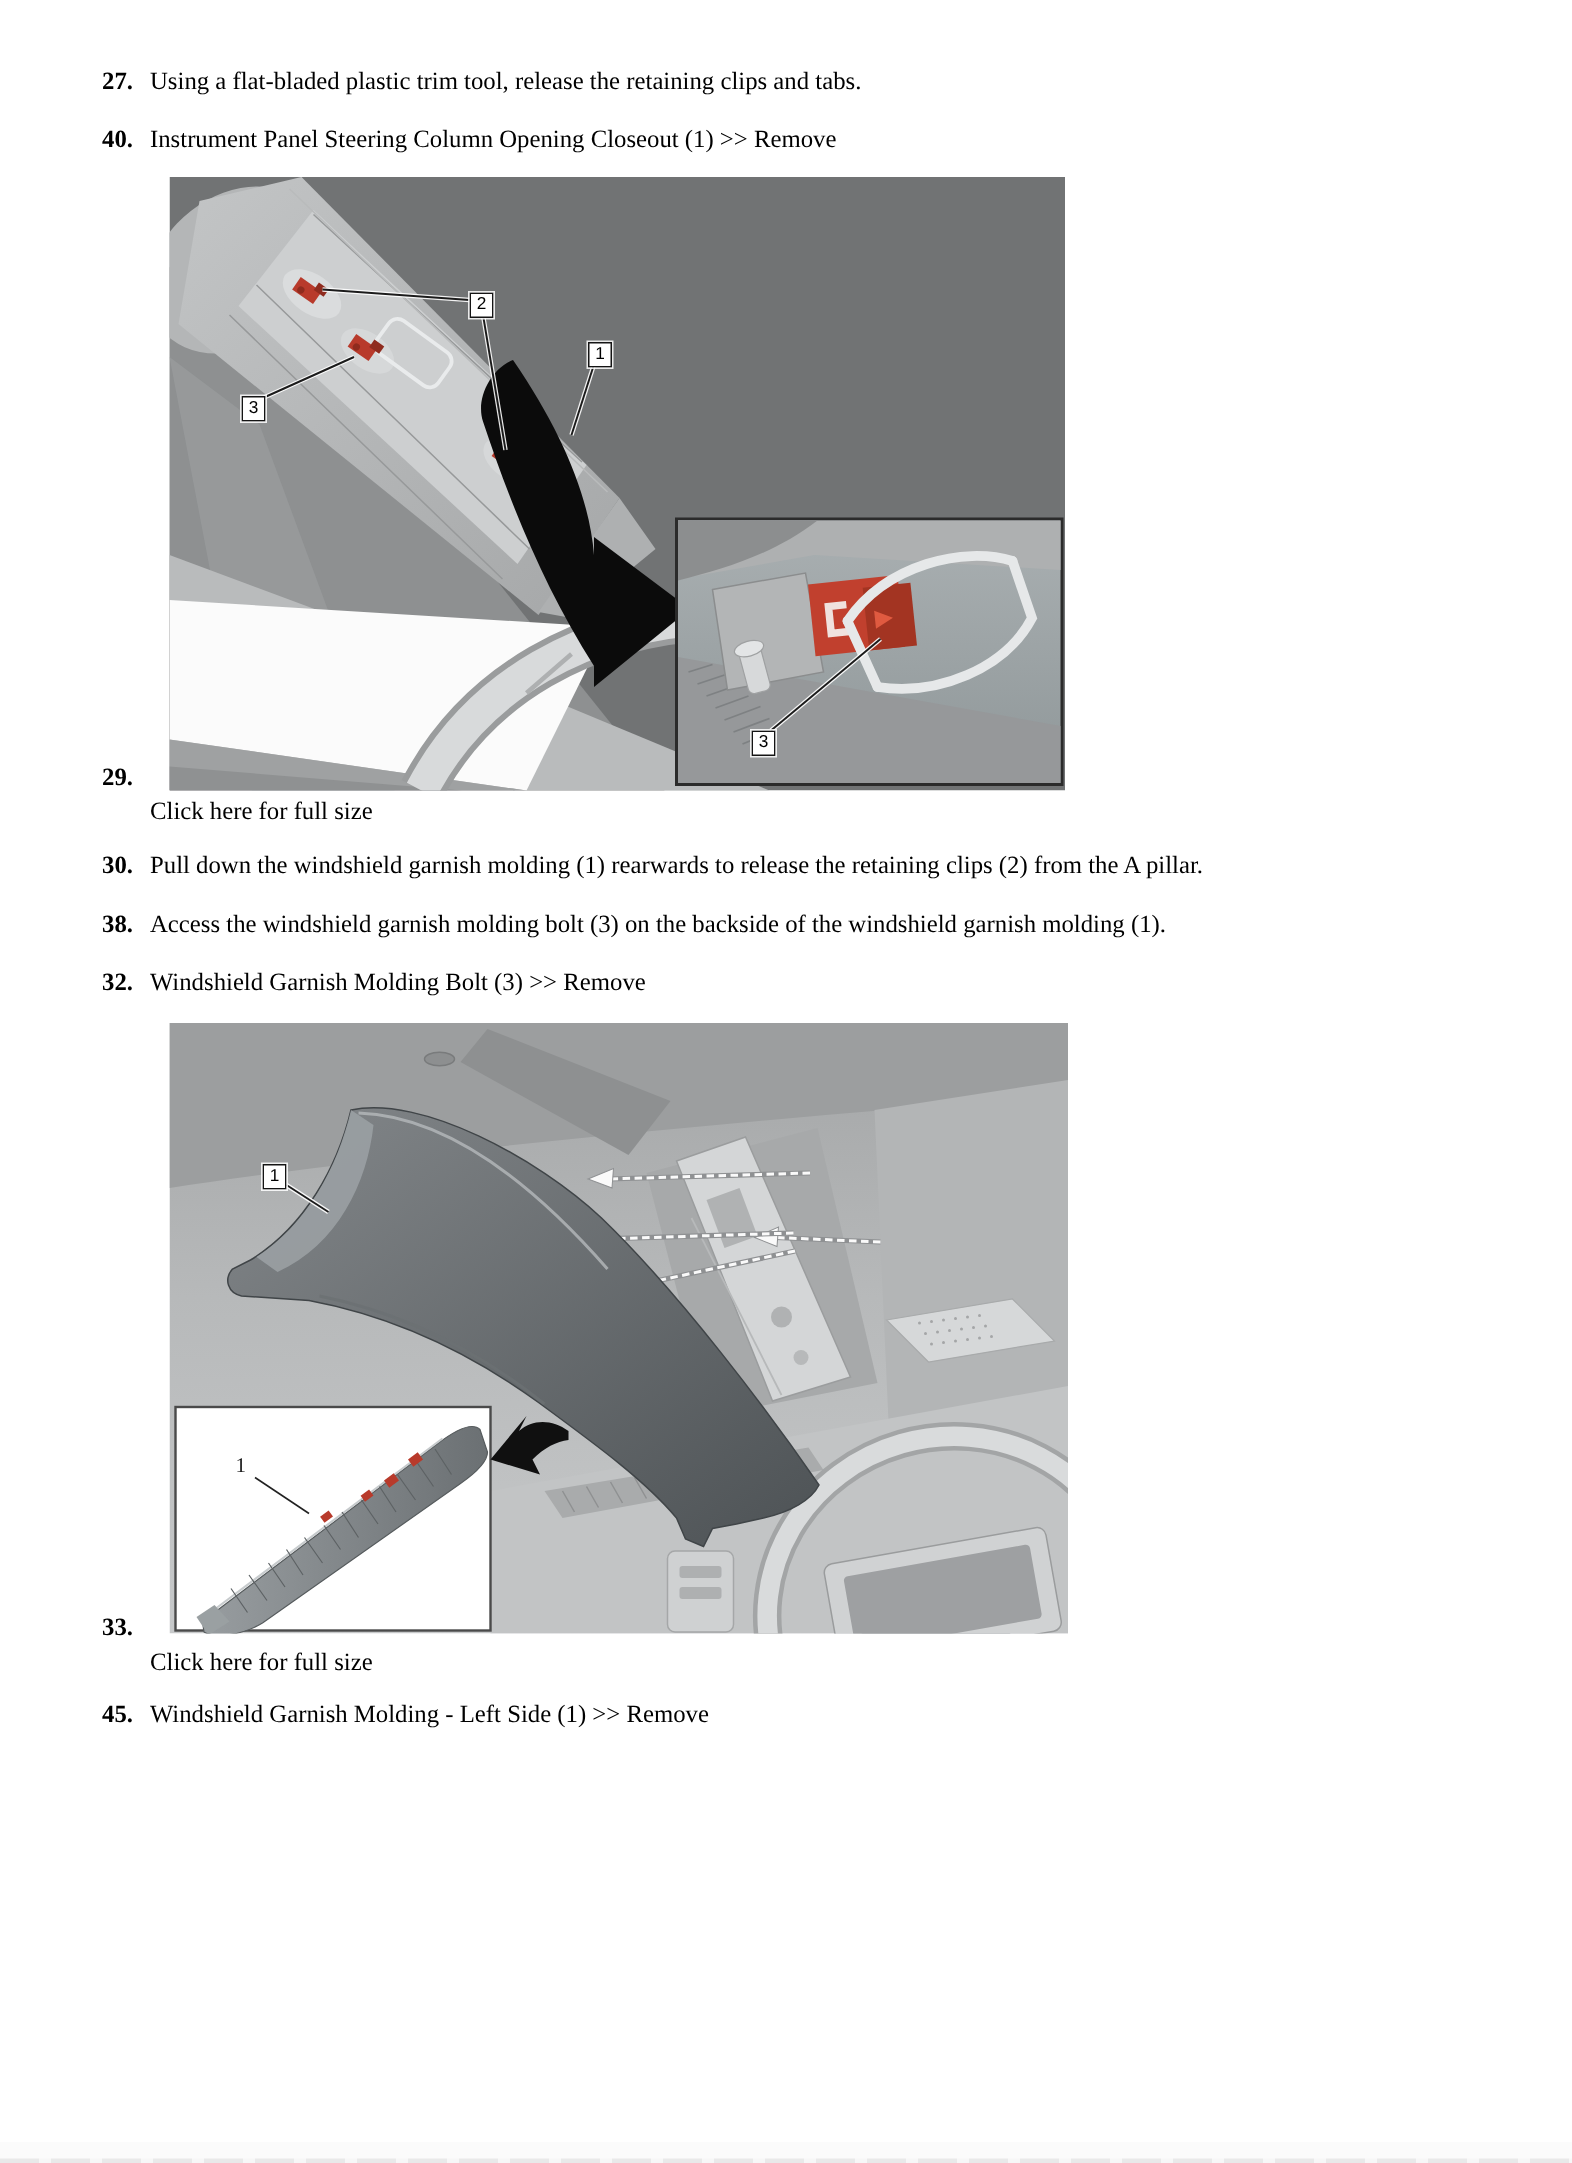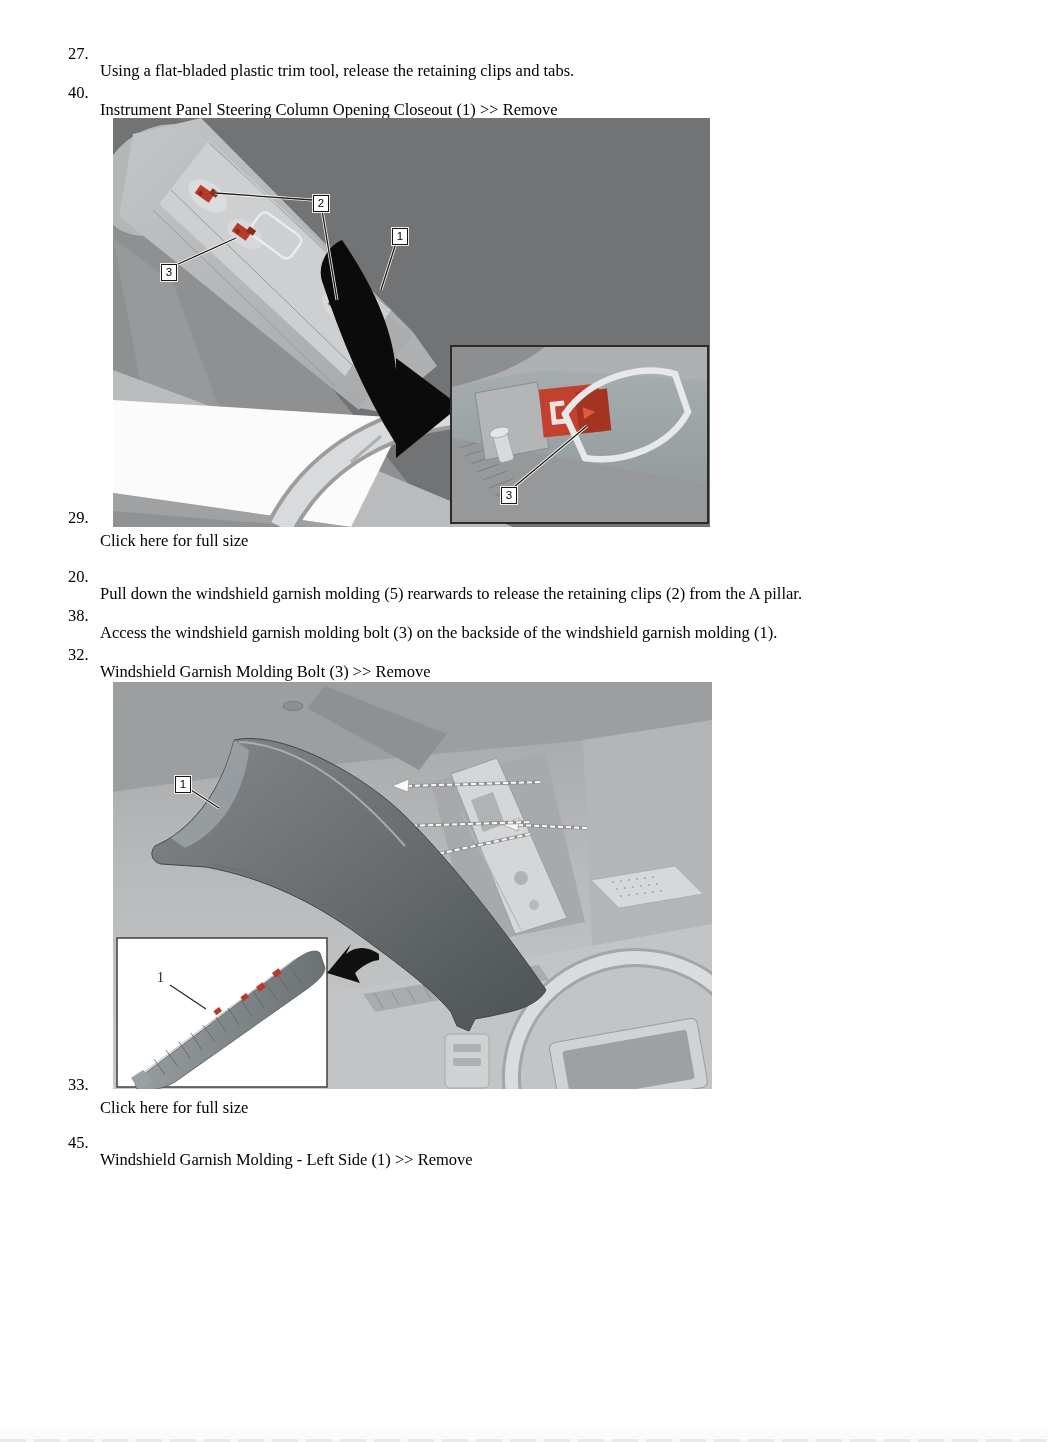--- a/index.html
+++ b/index.html
@@ -1,20 +1,20 @@
 <!DOCTYPE html>
 <html style="--page_bg: #ffffff; --clip_red: #b83a2b; --inset_red: #c1402e; --figure_bg_dark: #717374;"><head>
 <meta charset="utf-8">
 <style>
   html,body{margin:0;padding:0;background:#fff;}
   .page{position:relative;width:1048px;height:1442px;background:var(--page_bg,#fff);overflow:hidden;
         font-family:"Liberation Serif","DejaVu Serif",serif;color:#000;}
   .step{position:absolute;font-size:16.5px;line-height:19px;white-space:nowrap;}
-  .step .num{position:absolute;left:0;top:0;}
-  .step .txt{position:absolute;left:32px;top:17px;}
+  .step .num{position:absolute;left:0;top:0;font-weight:bold;}
+  .step .txt{position:absolute;left:32px;top:0;}
   .full-size-link{position:absolute;font-size:16.5px;line-height:19px;color:#000;cursor:pointer;white-space:nowrap;}
   .figure{position:absolute;}
   .figure svg{position:absolute;left:0;top:0;display:block;}
   .callout{position:absolute;width:14px;height:15px;background:#fff;border:1px solid #141414;
            outline:1px solid rgba(255,255,255,.85);display:flex;align-items:center;justify-content:center;
            font-family:"Liberation Sans","DejaVu Sans",sans-serif;font-size:11.5px;line-height:1;color:#000;}
   .plain-label{position:absolute;font-family:"Liberation Serif",serif;font-size:14px;color:#1a1a1a;}
   .red{fill:var(--clip_red,#b83a2b);}
   .redside{fill:#8f2b1e;}
   .insetred{fill:var(--inset_red,#c1402e);}
@@ -154,22 +154,22 @@
         <span>3</span>
       </div>
   </div>
 
   <div class="step" style="left:68px;top:508px;">
     <span class="num">29.</span>
   </div>
   <div class="full-size-link" style="left:100px;top:531px;">Click here for full size</div>
 
   <div class="step" style="left:68px;top:567px;">
-    <span class="num">20.</span>
-    <span class="txt">Pull down the windshield garnish molding (5) rearwards to release the retaining clips (2) from the A pillar.</span>
+    <span class="num">30.</span>
+    <span class="txt">Pull down the windshield garnish molding (1) rearwards to release the retaining clips (2) from the A pillar.</span>
   </div>
   <div class="step" style="left:68px;top:606px;">
     <span class="num">38.</span>
     <span class="txt">Access the windshield garnish molding bolt (3) on the backside of the windshield garnish molding (1).</span>
   </div>
   <div class="step" style="left:68px;top:645px;">
     <span class="num">32.</span>
     <span class="txt">Windshield Garnish Molding Bolt (3) &gt;&gt; Remove</span>
   </div>
 

